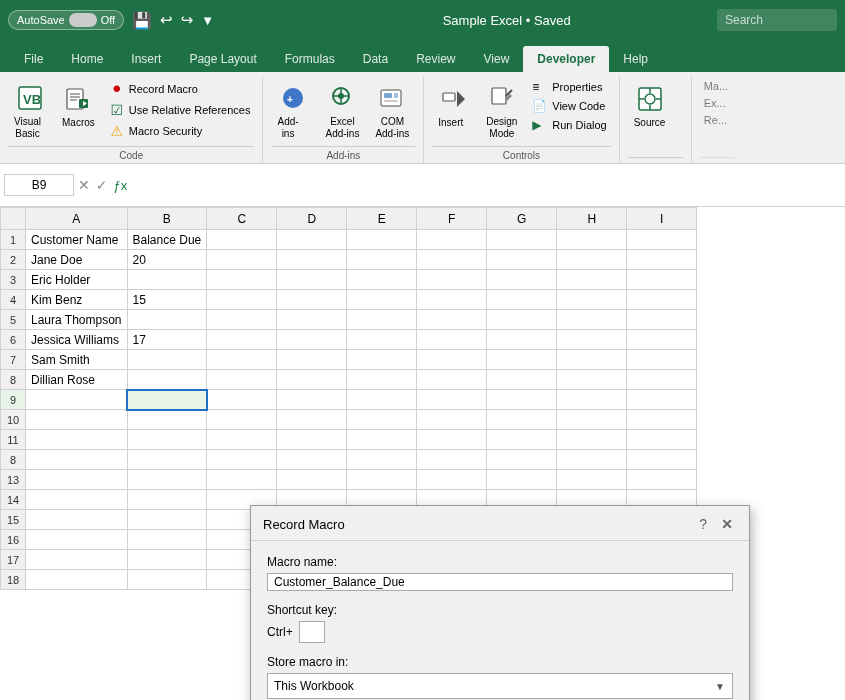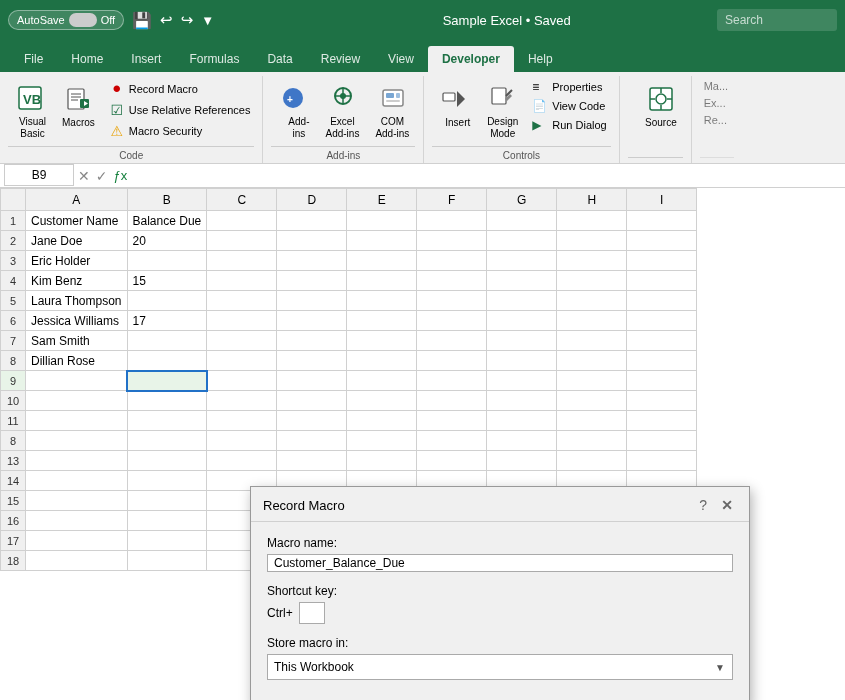--- a/index.html
+++ b/index.html
@@ -89,21 +89,21 @@
       color: #555;
       text-align: center;
       width: 100%;
       padding: 3px 0 2px 0;
       border-top: 1px solid #ccc;
       margin-top: 2px;
     }
     .ribbon-btn-large {
       display: flex;
       flex-direction: column;
-      align-items: flex-end;
+      align-items: flex-start;
       justify-content: center;
       padding: 4px 6px;
       cursor: pointer;
       border-radius: 3px;
       min-width: 44px;
       min-height: 56px;
       gap: 2px;
       font-size: 11px;
       text-align: center;
       line-height: 1.2;
@@ -117,21 +117,22 @@
       display: flex; align-items: center; gap: 4px;
       padding: 2px 4px; cursor: pointer; border-radius: 2px;
       white-space: nowrap; font-size: 11px;
     }
     .ribbon-btn-small-icon { font-size: 14px; width: 16px; text-align: center; }
     .ribbon-col { display: flex; flex-direction: column; gap: 1px; justify-content: center; }
 
     
     .formula-bar {
       display: flex;
-      height: 24px;
+      align-items: center;
+      height: 43px;
       border-bottom: 1px solid #d0d0d0;
       background: #fff;
       padding: 0 4px;
       gap: 4px;
     }
     .cell-ref-box {
       width: 70px; border: 1px solid #ccc; padding: 2px 4px;
       font-size: 12px; text-align: center; height: 22px;
     }
     .formula-icons { display: flex; gap: 6px; align-items: center; color: #666; }
@@ -241,20 +242,21 @@
   <div class="title-center">Sample Excel • Saved</div>
   <div class="title-bar-right">
     <input class="search-box" type="text" placeholder="Search" style="">
   </div>
 </div>
 
 <div class="ribbon-tabs">
   <div class="ribbon-tab">File</div>
   <div class="ribbon-tab">Home</div>
   <div class="ribbon-tab">Insert</div>
+  <div class="ribbon-tab">Page Layout</div>
   <div class="ribbon-tab">Formulas</div>
   <div class="ribbon-tab">Data</div>
   <div class="ribbon-tab">Review</div>
   <div class="ribbon-tab">View</div>
   <div class="ribbon-tab active">Developer</div>
   <div class="ribbon-tab">Help</div>
 </div>
 
 <div class="ribbon">
 

